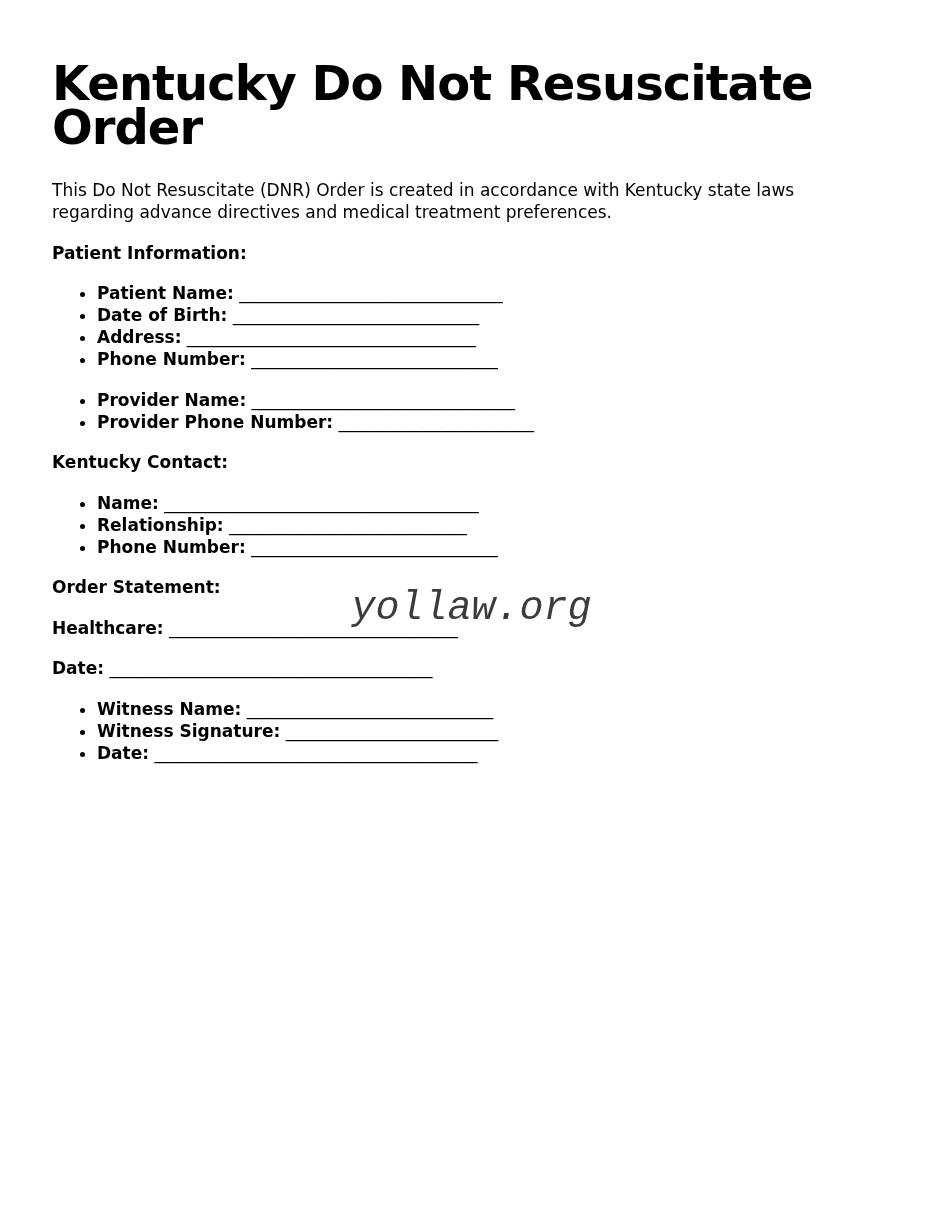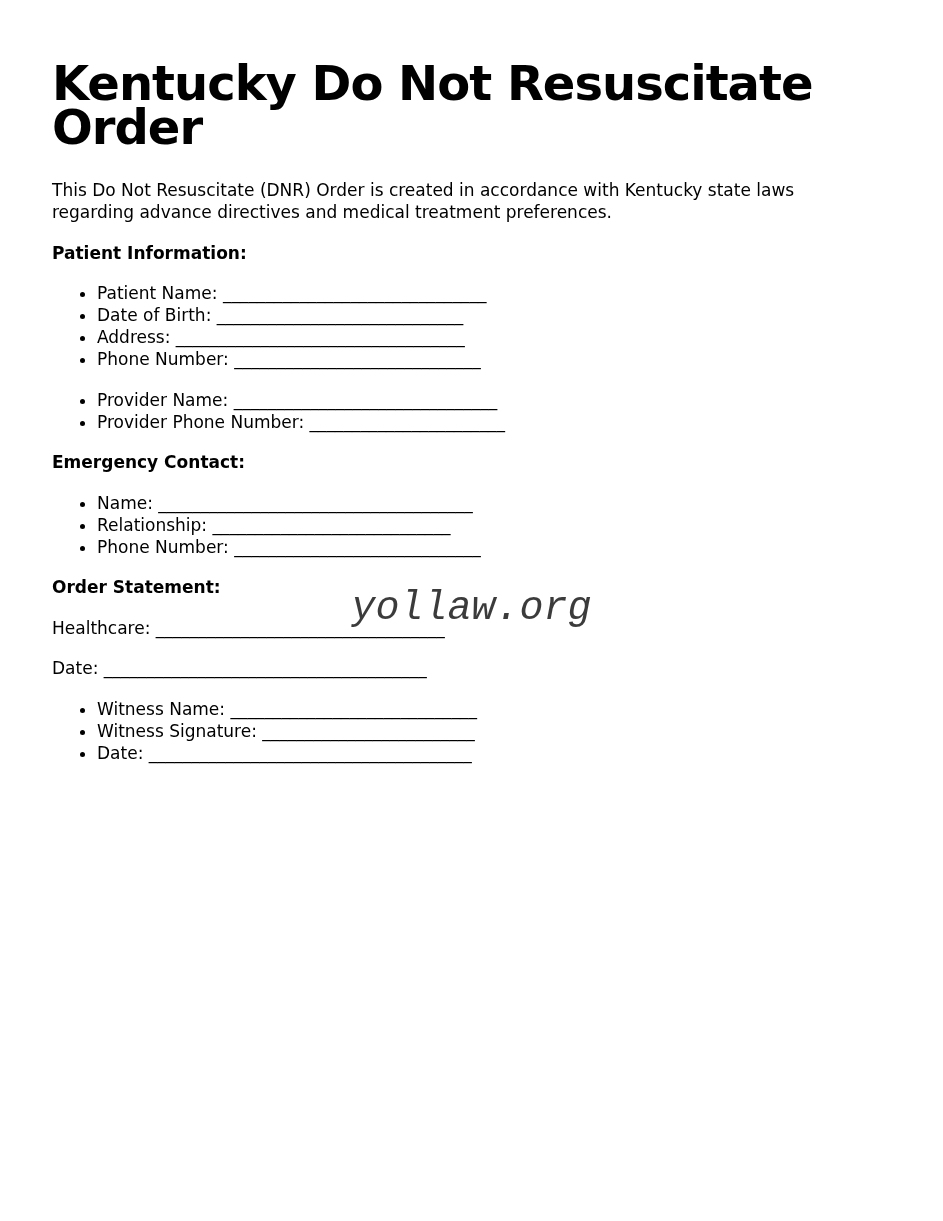--- a/index.html
+++ b/index.html
@@ -25,21 +25,21 @@
     margin: 0 0 30px 0;
   }
   p.para { margin: 0 0 18.5px 0; }
   p.heading { margin: 0 0 18.5px 0; font-weight: 700; }
   ul.fields {
     margin: 0 0 18.5px 0;
     padding: 0 0 0 45px;
     list-style: disc;
   }
   ul.fields li { margin: 0; padding: 0; }
-  .label { font-weight: 400; }
+  .label { font-weight: 700; }
   .blank { font-weight: 400; white-space: nowrap; letter-spacing: 0; margin-top: 8px; }
   .watermark {
     position: absolute;
     top: 589px;
     left: 50%;
     transform: translateX(-50%);
     font-family: "Liberation Mono", monospace;
     font-size: 40px;
     line-height: 40px;
     font-weight: 400;
@@ -65,21 +65,21 @@
       <li><span class="label">Date of Birth:</span> <span class="blank">_____________________________</span></li>
       <li><span class="label">Address:</span> <span class="blank">__________________________________</span></li>
       <li><span class="label">Phone Number:</span> <span class="blank">_____________________________</span></li>
     </ul>
 
     <ul class="fields">
       <li><span class="label">Provider Name:</span> <span class="blank">_______________________________</span></li>
       <li><span class="label">Provider Phone Number:</span> <span class="blank">_______________________</span></li>
     </ul>
 
-    <p class="heading">Emergency Contact:</p>
+    <p class="heading">Kentucky Contact:</p>
     <ul class="fields">
       <li><span class="label">Name:</span> <span class="blank">_____________________________________</span></li>
       <li><span class="label">Relationship:</span> <span class="blank">____________________________</span></li>
       <li><span class="label">Phone Number:</span> <span class="blank">_____________________________</span></li>
     </ul>
 
     <p class="heading">Order Statement:</p>
 
     <p class="para"><span class="label">Healthcare:</span> <span class="blank">__________________________________</span></p>
 

